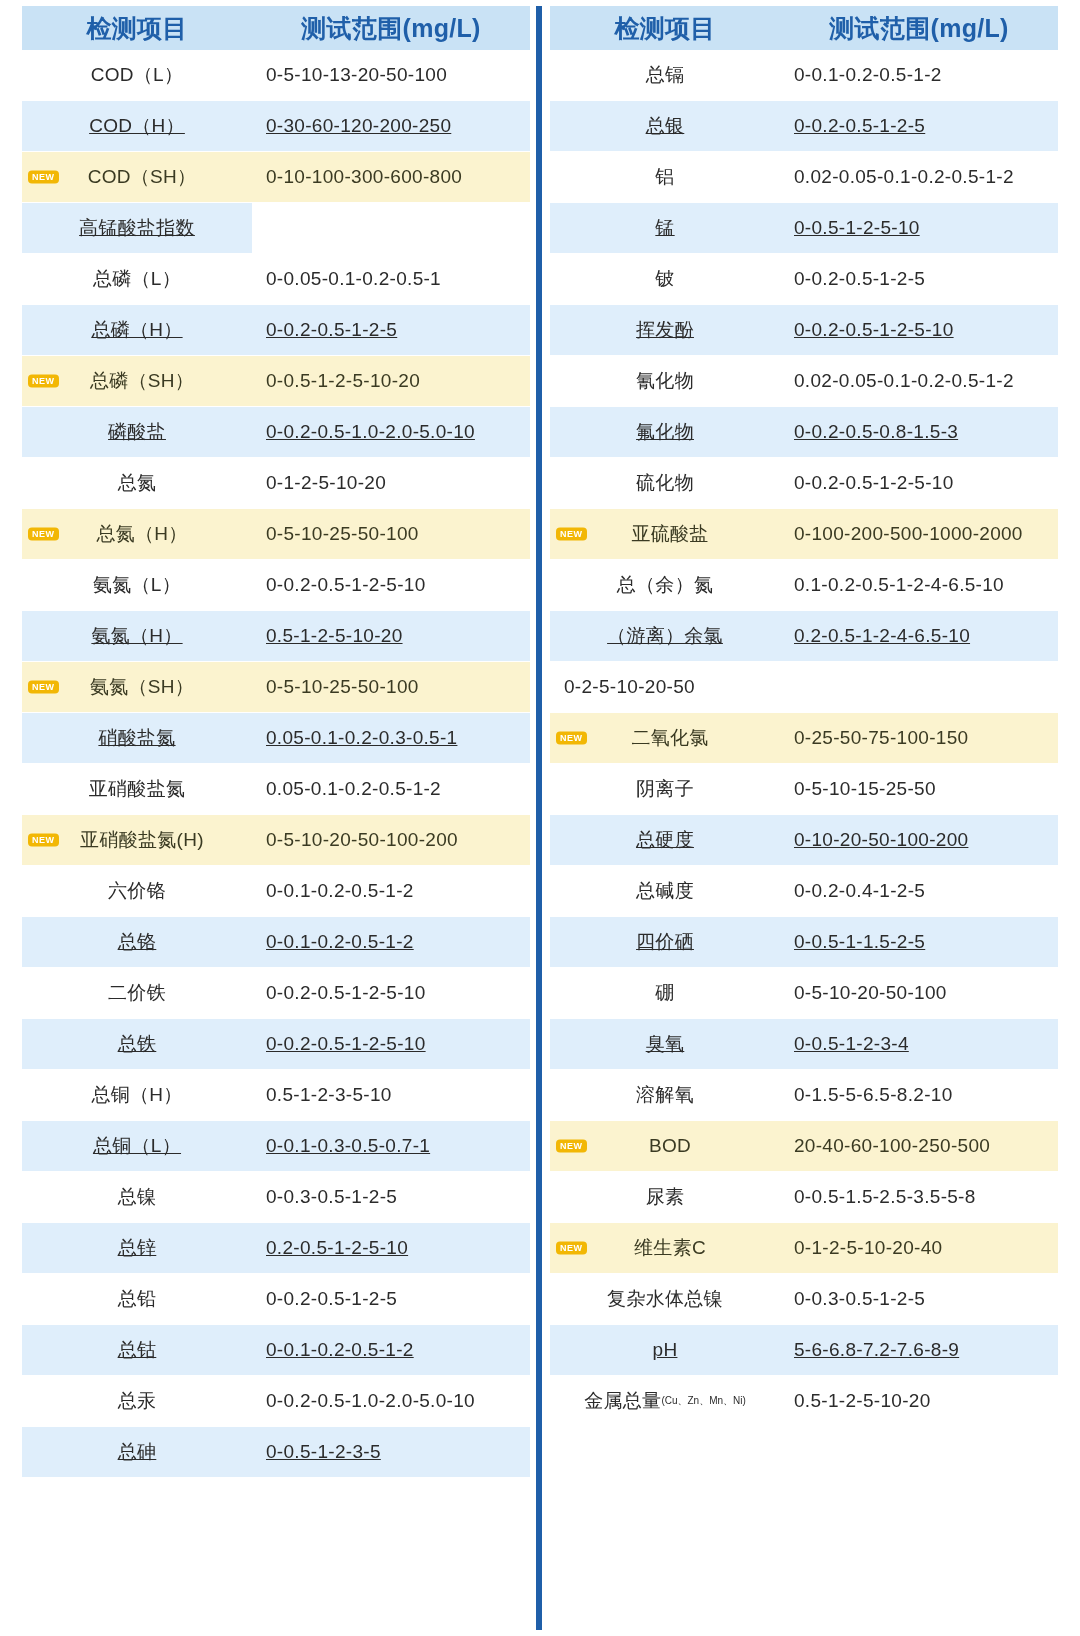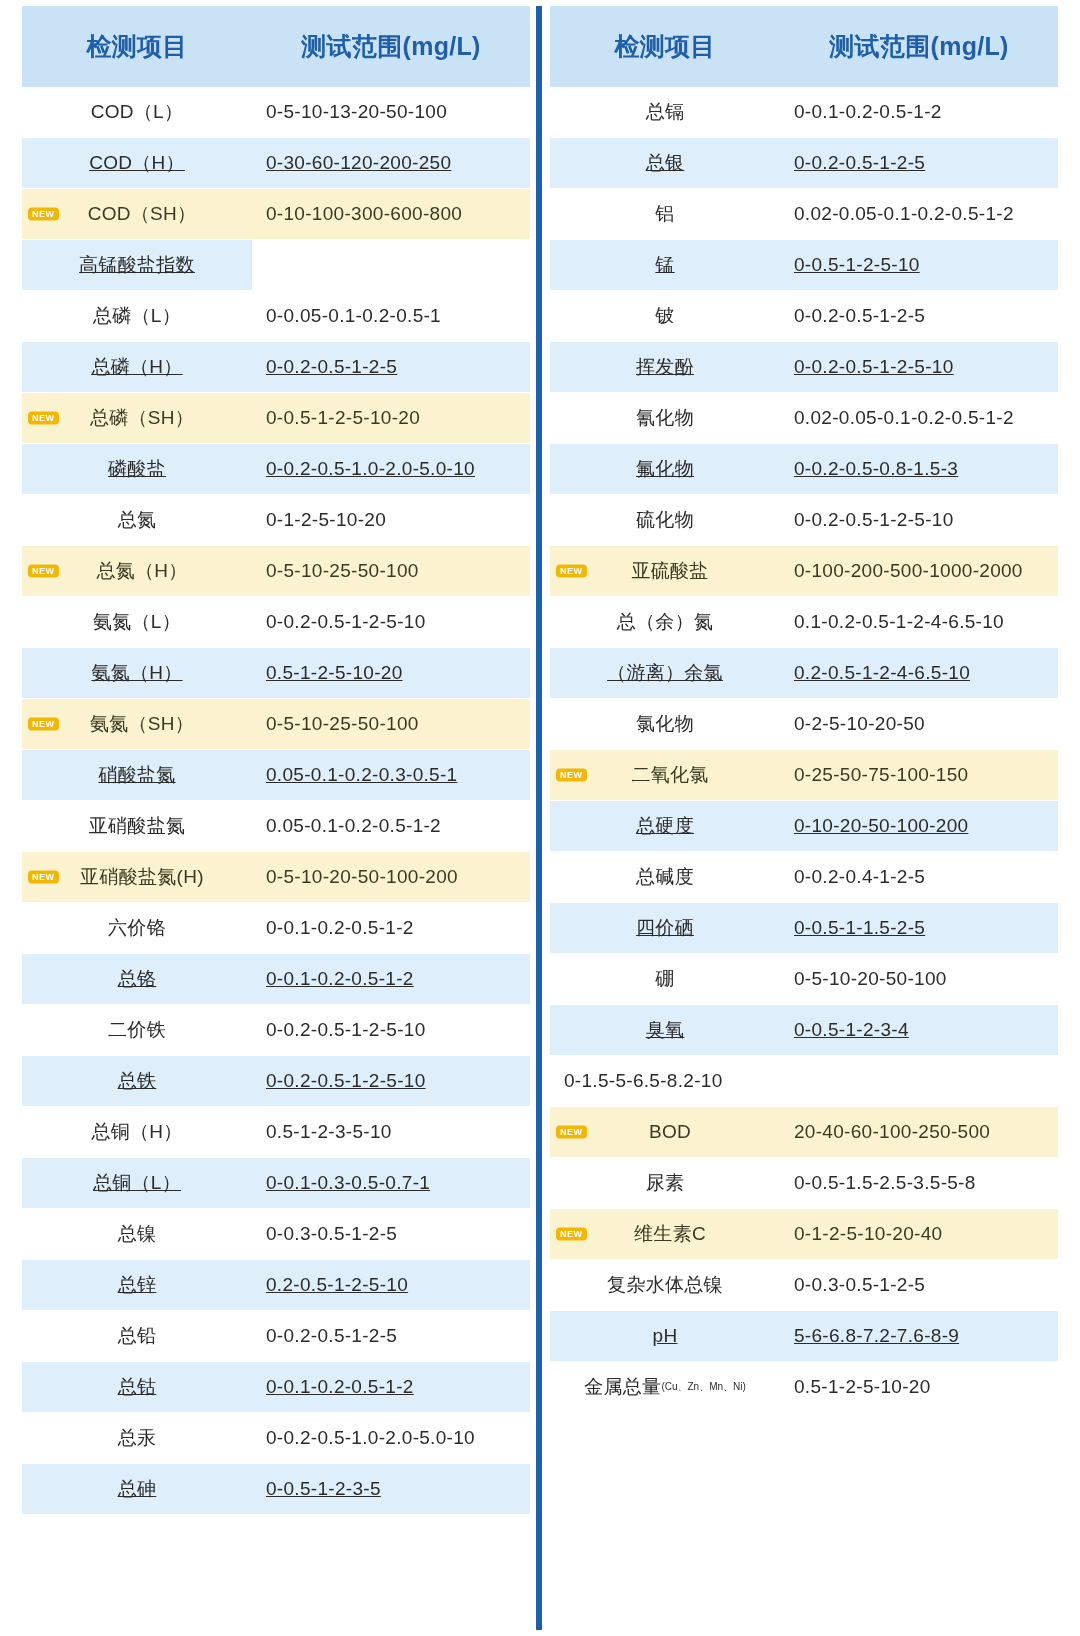--- a/index.html
+++ b/index.html
@@ -35,21 +35,21 @@
     margin: 0 8px 0 6px;
     align-self: stretch;
   }
   .row {
     display: flex;
     flex-direction: row;
     height: 51px;
     align-items: stretch;
   }
   .header-row {
-    height: 81px;
+    height: 44px;
   }
   .cell {
     display: flex;
     align-items: center;
     box-sizing: border-box;
     padding: 0 14px;
     font-size: 19px;
     letter-spacing: 0.3px;
     border-bottom: 1px solid #ffffff;
   }
@@ -365,32 +365,35 @@
           </div>
           <div class="cell c-range">0.1-0.2-0.5-1-2-4-6.5-10</div>
         </div>
         <div class="row even">
           <div class="cell c-name">
             <span class="name-text">（游离）余氯</span>
           </div>
           <div class="cell c-range">0.2-0.5-1-2-4-6.5-10</div>
         </div>
         <div class="row odd">
-          <div class="cell c-name">
-            <span class="name-text">氯化物</span>
-          </div>
           <div class="cell c-range">0-2-5-10-20-50</div>
         </div>
         <div class="row hl">
           <div class="cell c-name">
             <span class="new-badge">NEW</span>
             <span class="name-text">二氧化氯</span>
           </div>
           <div class="cell c-range">0-25-50-75-100-150</div>
         </div>
+        <div class="row odd">
+          <div class="cell c-name">
+            <span class="name-text">阴离子</span>
+          </div>
+          <div class="cell c-range">0-5-10-15-25-50</div>
+        </div>
         <div class="row even">
           <div class="cell c-name">
             <span class="name-text">总硬度</span>
           </div>
           <div class="cell c-range">0-10-20-50-100-200</div>
         </div>
         <div class="row odd">
           <div class="cell c-name">
             <span class="name-text">总碱度</span>
           </div>
@@ -408,20 +411,23 @@
           </div>
           <div class="cell c-range">0-5-10-20-50-100</div>
         </div>
         <div class="row even">
           <div class="cell c-name">
             <span class="name-text">臭氧</span>
           </div>
           <div class="cell c-range">0-0.5-1-2-3-4</div>
         </div>
         <div class="row odd">
+          <div class="cell c-name">
+            <span class="name-text">溶解氧</span>
+          </div>
           <div class="cell c-range">0-1.5-5-6.5-8.2-10</div>
         </div>
         <div class="row hl">
           <div class="cell c-name">
             <span class="new-badge">NEW</span>
             <span class="name-text">BOD</span>
           </div>
           <div class="cell c-range">20-40-60-100-250-500</div>
         </div>
         <div class="row odd">

